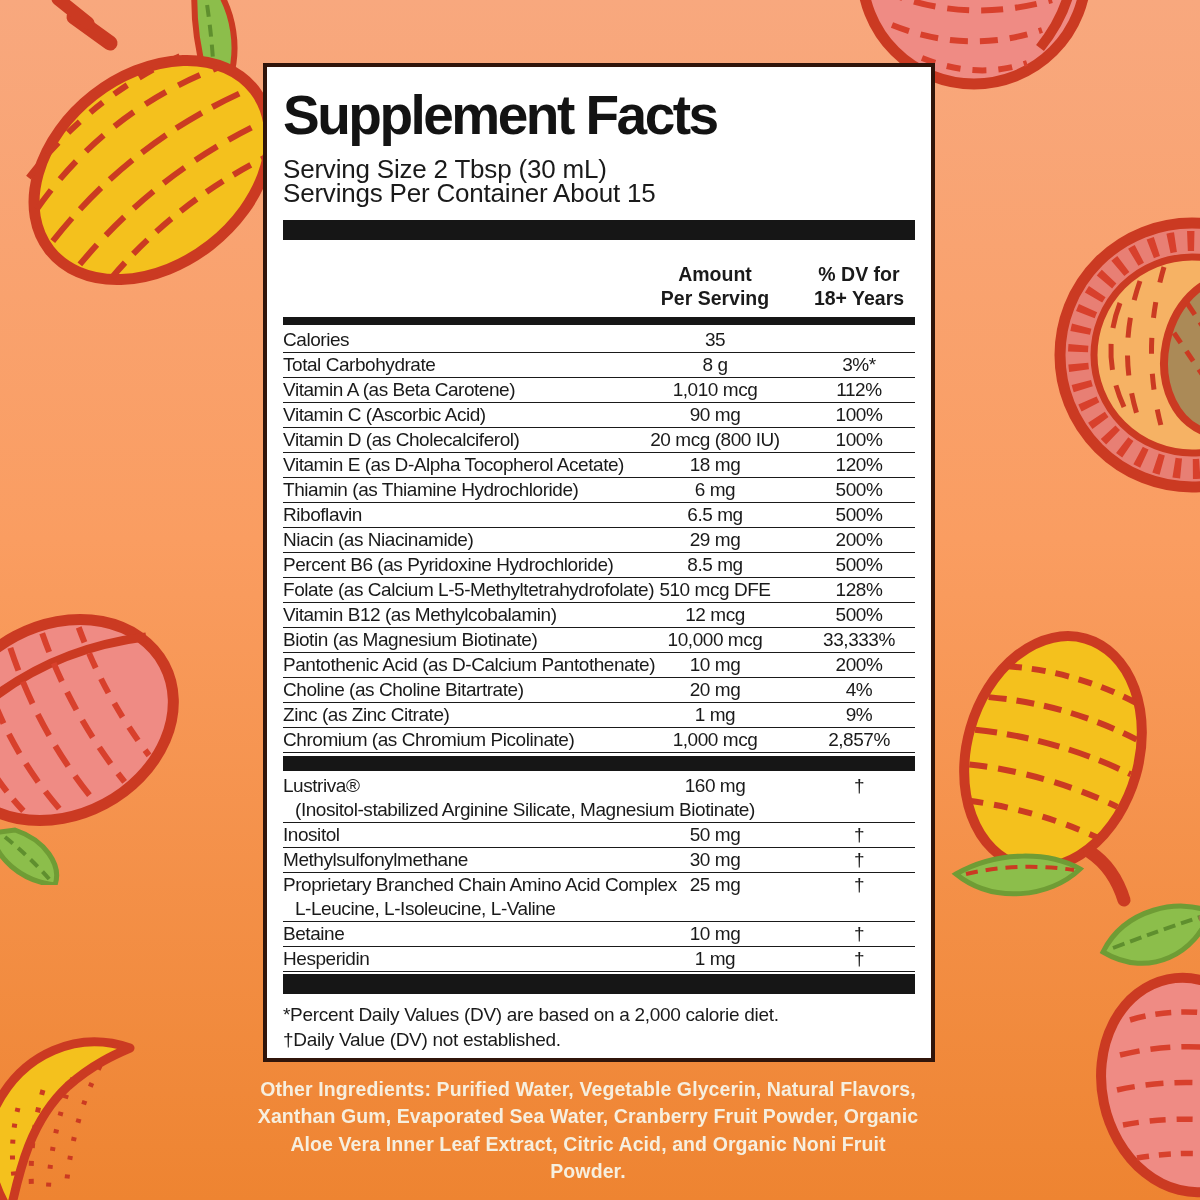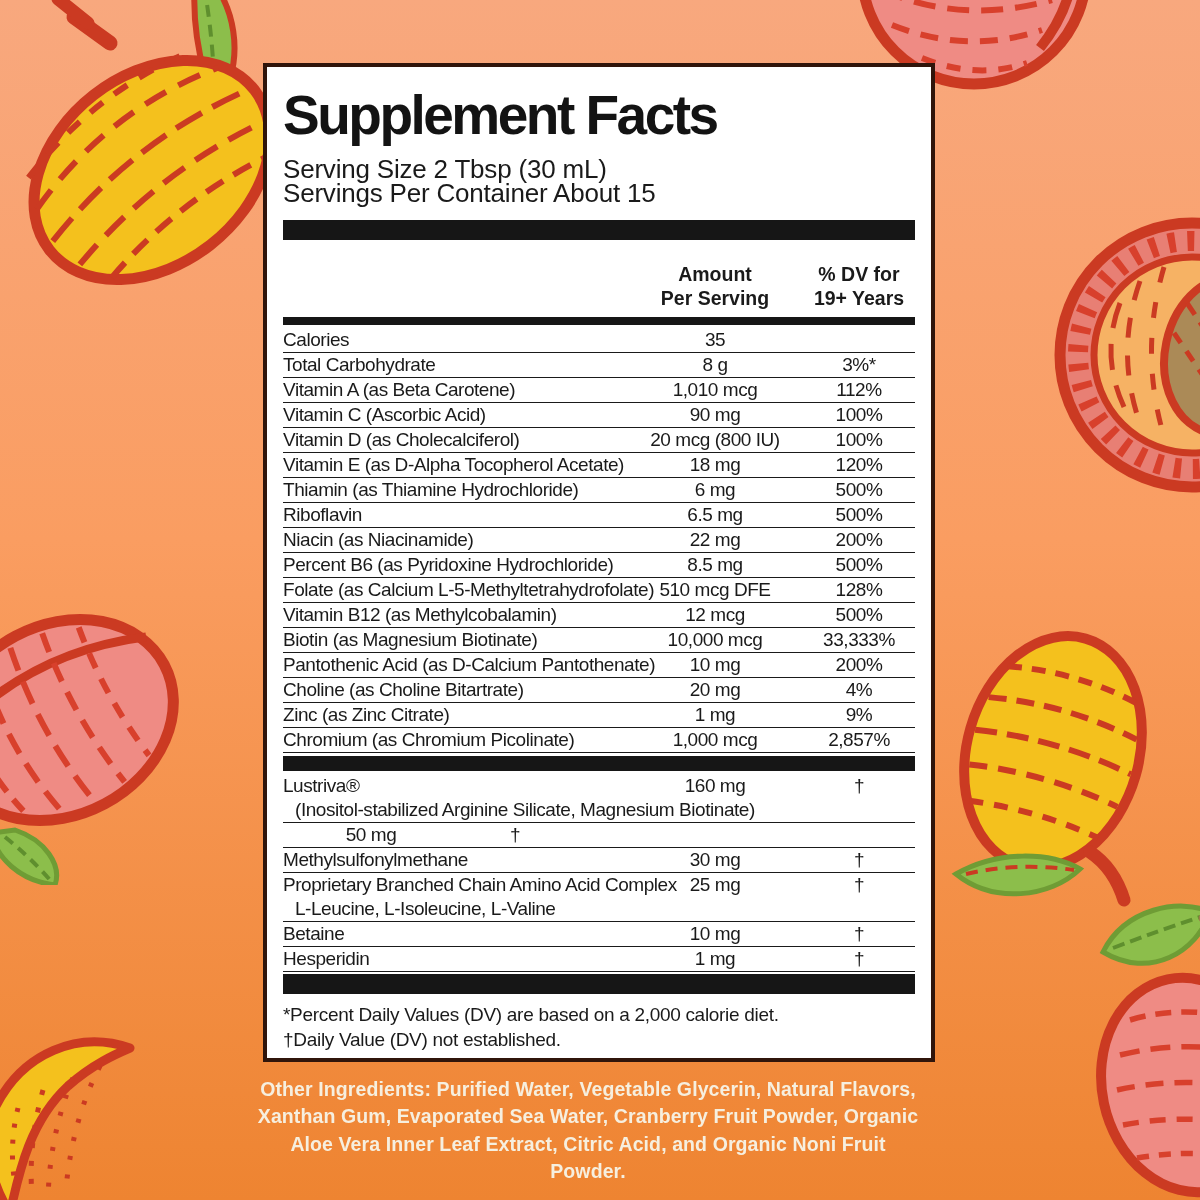--- a/index.html
+++ b/index.html
@@ -167,21 +167,21 @@
     <div class="bar bar-xl"></div>
 
     <div class="hdr">
       <div class="hdr-spacer"></div>
       <div class="hdr-amount">
         <div>Amount</div>
         <div>Per Serving</div>
       </div>
       <div class="hdr-dv">
         <div>% DV for</div>
-        <div>19+ Years</div>
+        <div>18+ Years</div>
       </div>
     </div>
 
     <div class="bar bar-md"></div>
 
     <div class="rows" id="rows-main">
         <div class="row">
           <div class="rline">
             <span class="cell-name">Calories</span>
             <span class="cell-amount">35</span>
@@ -233,21 +233,21 @@
         <div class="row">
           <div class="rline">
             <span class="cell-name">Riboflavin</span>
             <span class="cell-amount">6.5 mg</span>
             <span class="cell-dv">500%</span>
           </div>
         </div>
         <div class="row">
           <div class="rline">
             <span class="cell-name">Niacin (as Niacinamide)</span>
-            <span class="cell-amount">22 mg</span>
+            <span class="cell-amount">29 mg</span>
             <span class="cell-dv">200%</span>
           </div>
         </div>
         <div class="row">
           <div class="rline">
             <span class="cell-name">Percent B6 (as Pyridoxine Hydrochloride)</span>
             <span class="cell-amount">8.5 mg</span>
             <span class="cell-dv">500%</span>
           </div>
         </div>
@@ -308,20 +308,21 @@
         <div class="row">
           <div class="rline">
             <span class="cell-name">Lustriva®</span>
             <span class="cell-amount">160 mg</span>
             <span class="cell-dv">†</span>
           </div>
           <div class="cell-sub">(Inositol-stabilized Arginine Silicate, Magnesium Biotinate)</div>
         </div>
         <div class="row">
           <div class="rline">
+            <span class="cell-name">Inositol</span>
             <span class="cell-amount">50 mg</span>
             <span class="cell-dv">†</span>
           </div>
         </div>
         <div class="row">
           <div class="rline">
             <span class="cell-name">Methylsulfonylmethane</span>
             <span class="cell-amount">30 mg</span>
             <span class="cell-dv">†</span>
           </div>

